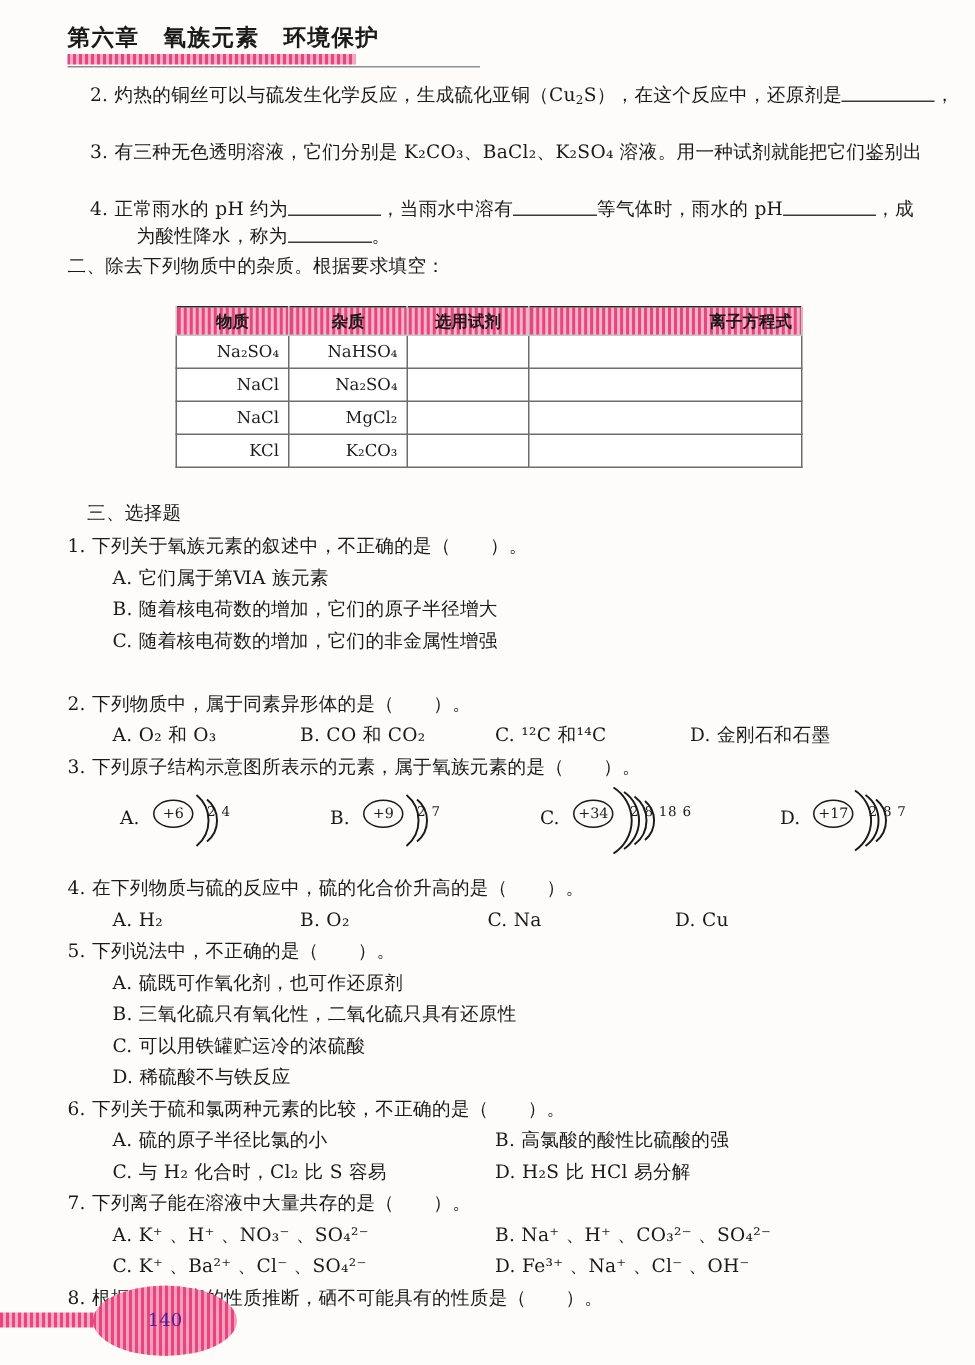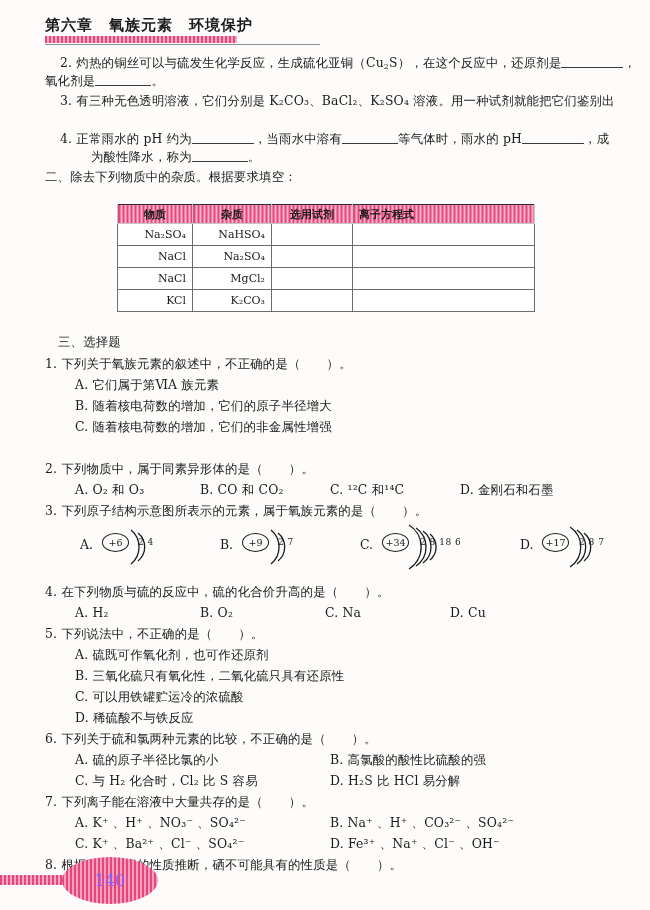--- a/index.html
+++ b/index.html
@@ -65,21 +65,21 @@
        #e8447e 0px,#e8447e 2px,#f7b3ca 2px,#f7b3ca 4px);
     color:#1a1a1a;
     font-family:"DejaVu Sans","Liberation Sans",sans-serif;
     font-weight:bold;
     font-size:11px;
     height:18px;
     text-align:center;
     border-color:#c6c6c6;
     border-top:none;
   }
-  .tbl thead th.c-ion{text-align:left;}
+  .tbl thead th.c-ion{text-align:right;}
   .col-a{width:62px;}
   .col-b{width:66px;}
   .col-c{width:68px;}
   .tbl tbody td{background:#ffffff;text-align:center;}
   .tbl tbody td.left{text-align:right;}
 
   
   .atoms{position:absolute;left:60px;top:524px;width:580px;height:48px;}
   .atom{position:absolute;top:0;height:46px;}
   .atom .lbl{
@@ -105,36 +105,35 @@
   .foot-oval{
     position:absolute;left:62px;bottom:6px;width:96px;height:47px;
     border-radius:50%;
     background:repeating-linear-gradient(90deg,
        #e8447e 0px,#e8447e 2px,#f4a0bd 2px,#f4a0bd 4px);
   }
   .foot-num{
     position:absolute;left:62px;bottom:6px;width:96px;height:47px;
     line-height:47px;text-align:center;
     font-family:"DejaVu Serif","Liberation Serif",serif;
-    font-size:16px;color:#8b5cf6;
+    font-size:12px;color:#4c1d95;
   }
 </style>
 </head>
 <body>
 
 <div class="page">
 
   <div class="chapter-head">第六章　氧族元素　环境保护</div>
   <div class="head-rule-wrap">
     <div class="head-rule-pink"></div>
     <div class="head-rule-line"></div>
   </div>
 
   <div class="p" style="left:60px;top:55px;width:580px;"><span>2. 灼热的铜丝可以与硫发生化学反应，生成硫化亚铜（Cu</span><sub>2</sub><span>S），在这个反应中，还原剂是</span><span class="blank b-long"></span><span>，</span></div>
-  <div class="p" style="left:45px;top:73px;width:580px;"><span>氧化剂是</span><span class="blank b-mid"></span><span>。</span></div>
 
   <div class="p" style="left:60px;top:93px;width:590px;">3. 有三种无色透明溶液，它们分别是 K₂CO₃、BaCl₂、K₂SO₄ 溶液。用一种试剂就能把它们鉴别出</div>
 
   <div class="p" style="left:60px;top:131px;width:590px;"><span>4. 正常雨水的 pH 约为</span><span class="blank b-long"></span><span>，当雨水中溶有</span><span class="blank b-mid"></span><span>等气体时，雨水的 pH</span><span class="blank b-long"></span><span>，成</span></div>
   <div class="p" style="left:43px;top:149px;width:590px;margin-left:48px;"><span>为酸性降水，称为</span><span class="blank b-mid"></span><span>。</span></div>
 
   <div class="p" style="left:45px;top:169px;width:590px;">二、除去下列物质中的杂质。根据要求填空：</div>
 
   <table class="tbl">
     <thead>

